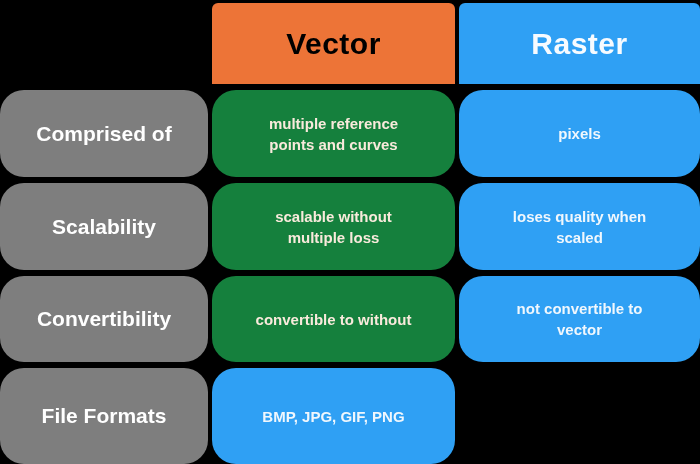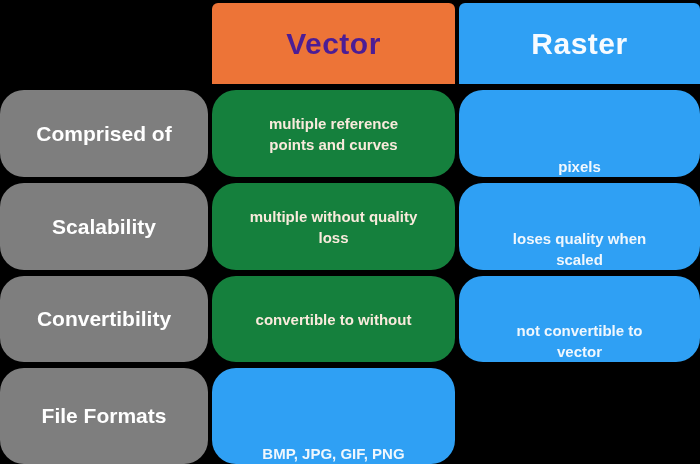--- a/index.html
+++ b/index.html
@@ -33,21 +33,21 @@
   }
   .col-header {
     margin-top: 3px;
     border-radius: 6px 6px 0 0;
     font-size: 30px;
     font-weight: 700;
     letter-spacing: 0.5px;
   }
   .col-header.vector {
     background: #ED7437;
-    color: #4c1d95;
+    color: #000000;
   }
   .col-header.raster {
     background: #2FA0F4;
     color: #F7FBFF;
   }
   .label-cell {
     background: #7E7E7E;
     color: #FFFFFF;
     font-size: 21px;
     font-weight: 700;
@@ -58,21 +58,20 @@
     font-size: 15px;
     font-weight: 700;
     line-height: 1.4;
   }
   .raster-cell {
     background: #2FA0F4;
     color: #F0F7FD;
     font-size: 15px;
     font-weight: 700;
     line-height: 1.4;
-    align-items: flex-end;
   }
   .cell-text {
     max-width: 175px;
   }
 </style>
 </head>
 <body>
 
 <div class="board">
 
@@ -91,21 +90,21 @@
     <span class="cell-text">multiple reference points and curves</span>
   </div>
   <div class="cell raster-cell">
     <span class="cell-text">pixels</span>
   </div>
 
   <div class="cell label-cell">
     <span class="cell-text">Scalability</span>
   </div>
   <div class="cell vector-cell">
-    <span class="cell-text">multiple without quality loss</span>
+    <span class="cell-text">scalable without multiple loss</span>
   </div>
   <div class="cell raster-cell">
     <span class="cell-text">loses quality when scaled</span>
   </div>
 
   <div class="cell label-cell">
     <span class="cell-text">Convertibility</span>
   </div>
   <div class="cell vector-cell">
     <span class="cell-text">convertible to without</span>

